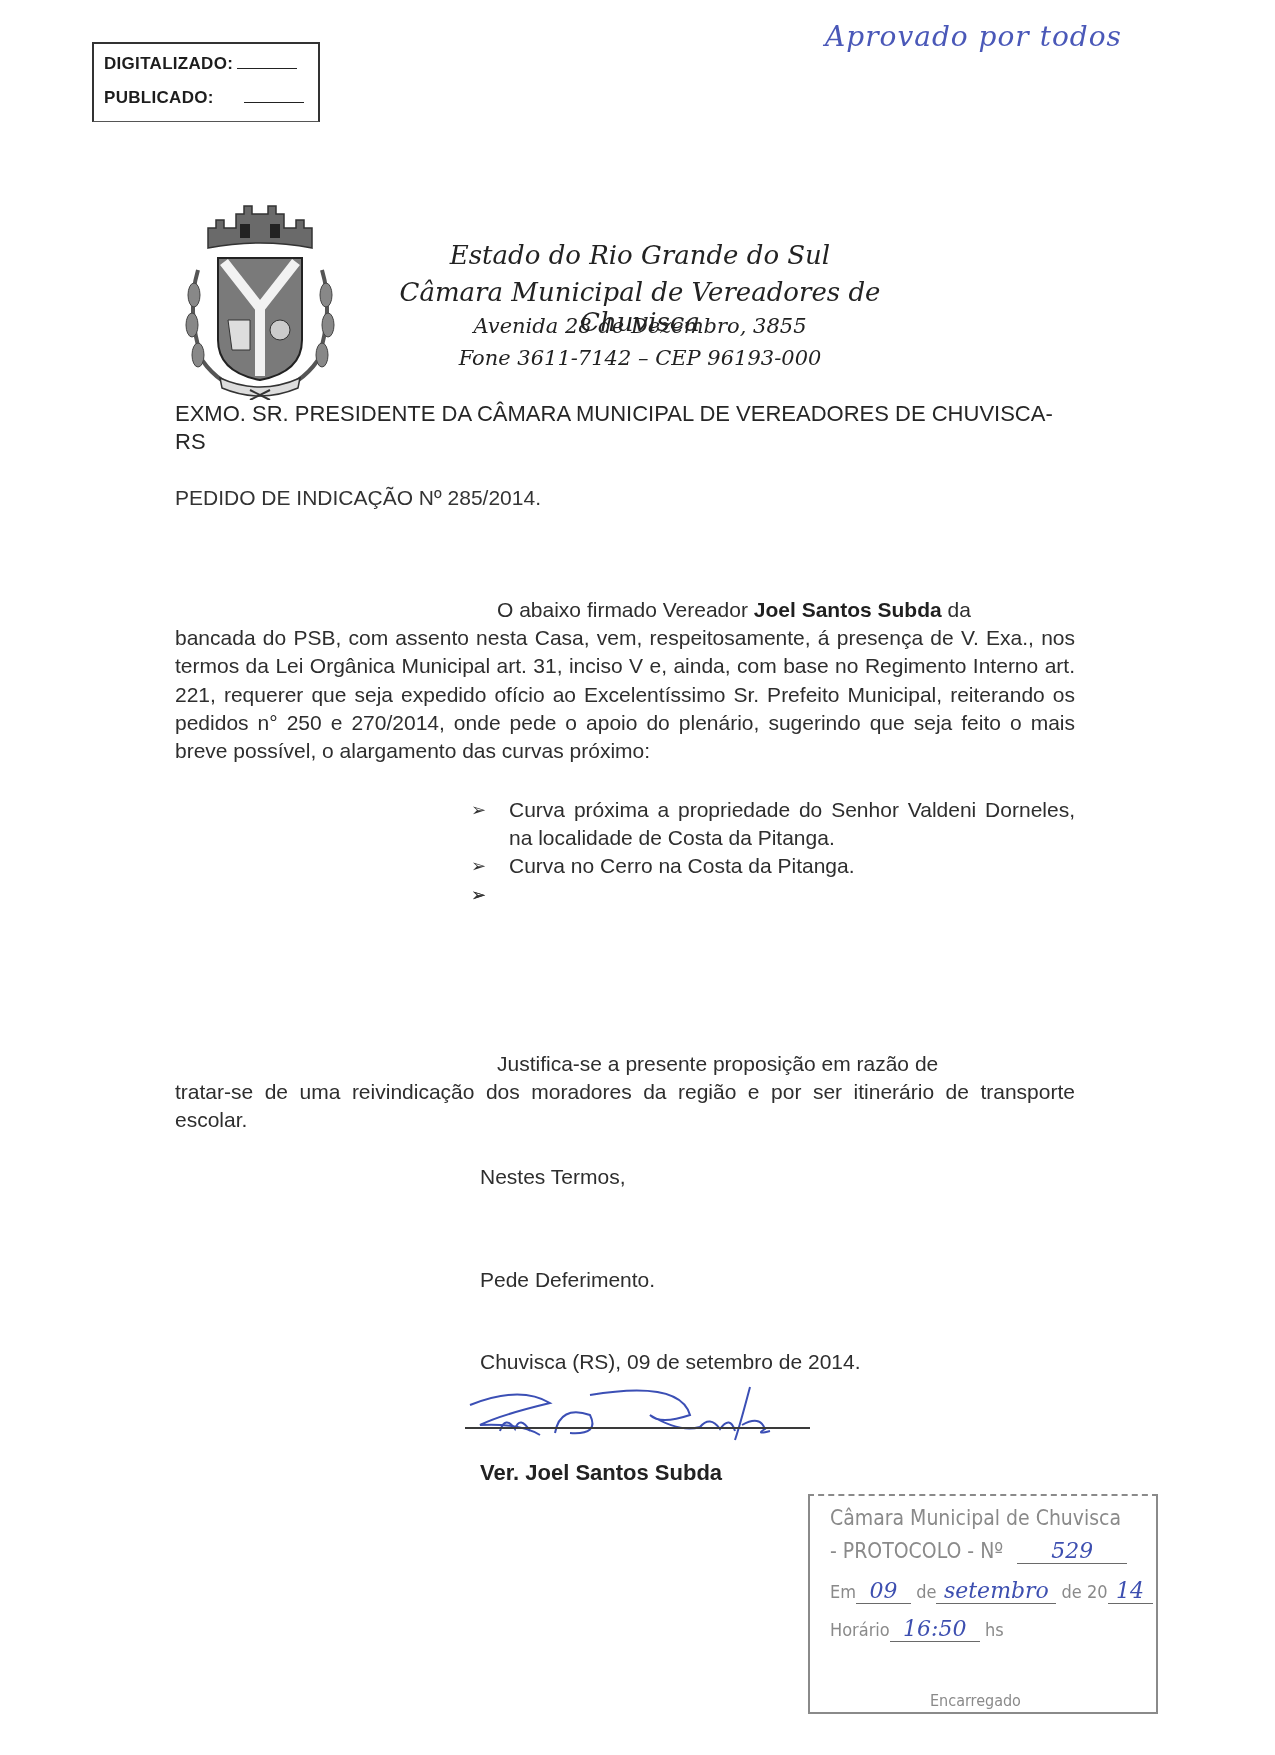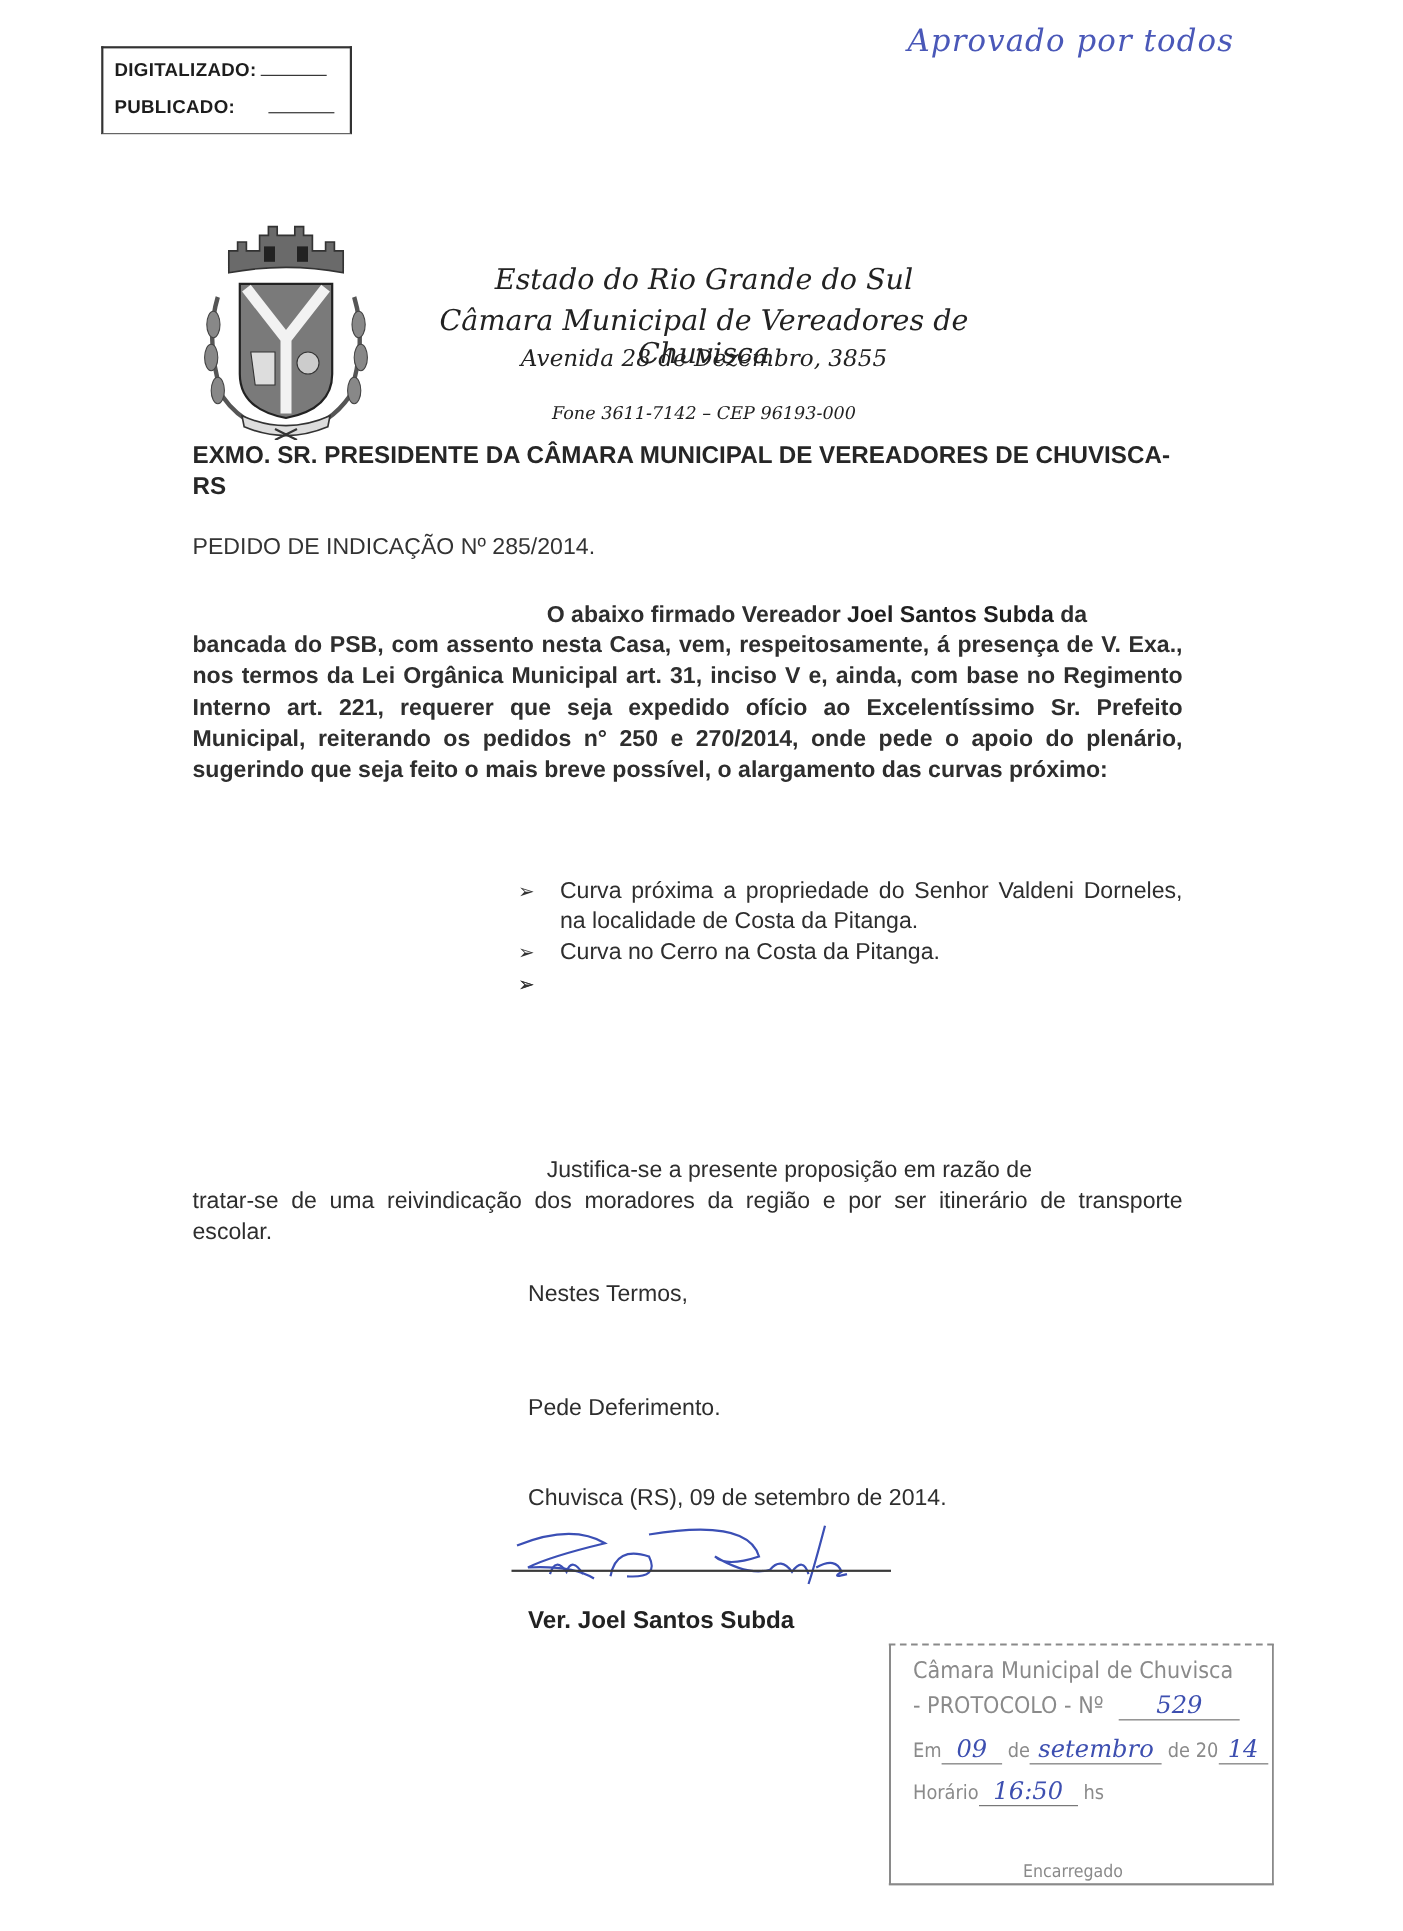--- a/index.html
+++ b/index.html
@@ -26,29 +26,29 @@
   }
 
   
   .coat { left: 180px; top: 200px; width: 160px; height: 200px; }
 
   
   .lh { left: 360px; width: 560px; text-align: center; font-family: "DejaVu Serif", serif; font-style: italic; color: #222; }
   .lh1 { top: 240px; font-size: 26px; }
   .lh2 { top: 277px; font-size: 26px; }
   .lh3 { top: 314px; font-size: 21px; }
-  .lh4 { top: 366px; font-size: 16px; }
+  .lh4 { top: 346px; font-size: 21px; }
 
-  .addressee { left: 175px; top: 400px; width: 900px; font-weight: bold; font-size: 22px; line-height: 28px; color: #262626; }
+  .addressee { left: 175px; top: 400px; width: 900px; font-weight: normal; font-size: 22px; line-height: 28px; color: #262626; }
   .pedido { left: 175px; top: 486px; font-size: 21px; color: #333; }
 
   .body-text {
     left: 175px; width: 900px; font-size: 21px; line-height: 28.2px; color: #2e2e2e; text-align: justify;
   }
-  .p1 { top: 545px; font-weight: bold; }
+  .p1 { top: 596px; }
   .p1 .first { display: block; text-indent: 322px; }
   .p1 b { color: #1f1f1f; }
 
   .bullets { left: 465px; top: 796px; width: 610px; font-size: 21px; line-height: 28.2px; color: #2e2e2e; margin: 0; padding: 0; list-style: none; }
   .bullets li { position: relative; padding-left: 44px; text-align: justify; }
   .bullets li .arrow { position: absolute; left: 6px; top: 0; font-size: 18px; color: #333; }
 
   .p2 { top: 1050px; }
   .p2 .first { display: block; text-indent: 322px; }
 

